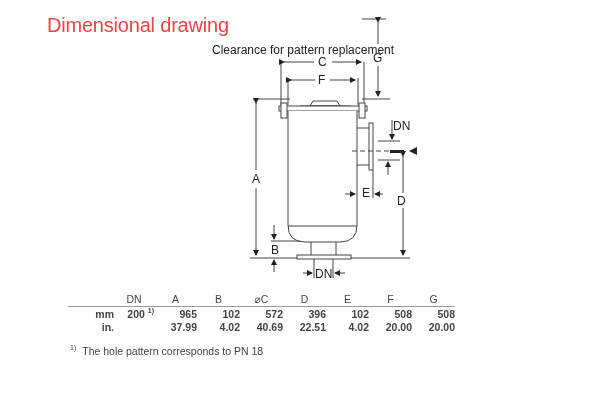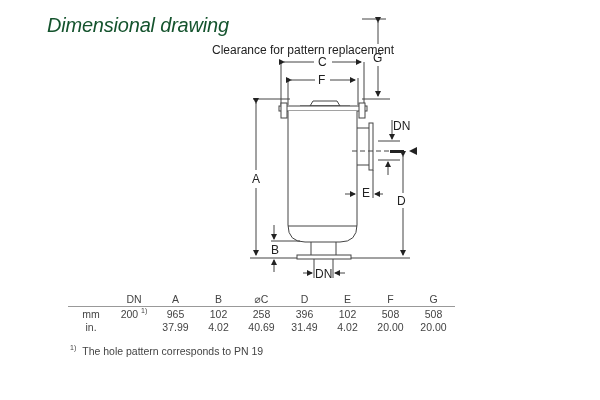--- a/index.html
+++ b/index.html
@@ -1,23 +1,23 @@
 <!DOCTYPE html>
 <html><head>
 <meta charset="utf-8">
 <style>
   html, body { margin:0; padding:0; background:#ffffff; }
   body { width:600px; height:400px; position:relative; overflow:hidden;
          font-family: "Liberation Sans", "DejaVu Sans", sans-serif; color:#222; }
-  .title { position:absolute; left:47px; top:14px; font-size:20px; font-weight:normal; color:#14532d; letter-spacing:-0.2px;font-style:italic; }
+  .title { position:absolute; left:47px; top:14px; font-size:20px; font-weight:normal; color:#ef4444; letter-spacing:-0.2px; }
   .drawing { position:absolute; left:0; top:0; width:600px; height:290px; }
   .lbl-md { position:absolute; font-size:12px; color:#222; }
   .dimtable { position:absolute; left:68px; top:292px; border-collapse:collapse; font-size:10.5px; color:#444; }
   .dimtable th { font-weight:normal; text-align:center; padding:0 0 1px 0; height:13px; }
-  .dimtable td { text-align:center; height:13px; padding:0; }
+  .dimtable td { text-align:right; height:13px; padding:0;font-weight:bold; }
   .dimtable thead tr { border-bottom:1px solid #999; }
   .c0 { width:46px; text-align:center; }
   .c1 { width:40px; }
   .cn { width:43px; }
   .sup { font-size:7px; vertical-align:top; position:relative; top:-1px; }
   .footnote { position:absolute; left:70px; top:345px; font-size:10.5px; color:#444; }
   .footnote .sup { font-size:7px; margin-right:6px; }
 </style>
 </head>
 <body>
@@ -120,35 +120,35 @@
       <th class="cn">F</th>
       <th class="cn">G</th>
     </tr>
   </thead>
   <tbody>
     <tr>
       <td>mm</td>
       <td><span>200</span> <span class="sup">1)</span></td>
       <td>965</td>
       <td>102</td>
-      <td>258</td>
+      <td>572</td>
       <td>396</td>
       <td>102</td>
       <td>508</td>
       <td>508</td>
     </tr>
     <tr>
       <td>in.</td>
       <td></td>
       <td>37.99</td>
       <td>4.02</td>
       <td>40.69</td>
-      <td>31.49</td>
+      <td>22.51</td>
       <td>4.02</td>
       <td>20.00</td>
       <td>20.00</td>
     </tr>
   </tbody>
 </table>
 
 <div class="footnote">
-  <span class="sup">1)</span><span>The hole pattern corresponds to PN 19</span>
+  <span class="sup">1)</span><span>The hole pattern corresponds to PN 18</span>
 </div>
 
 </body></html>

